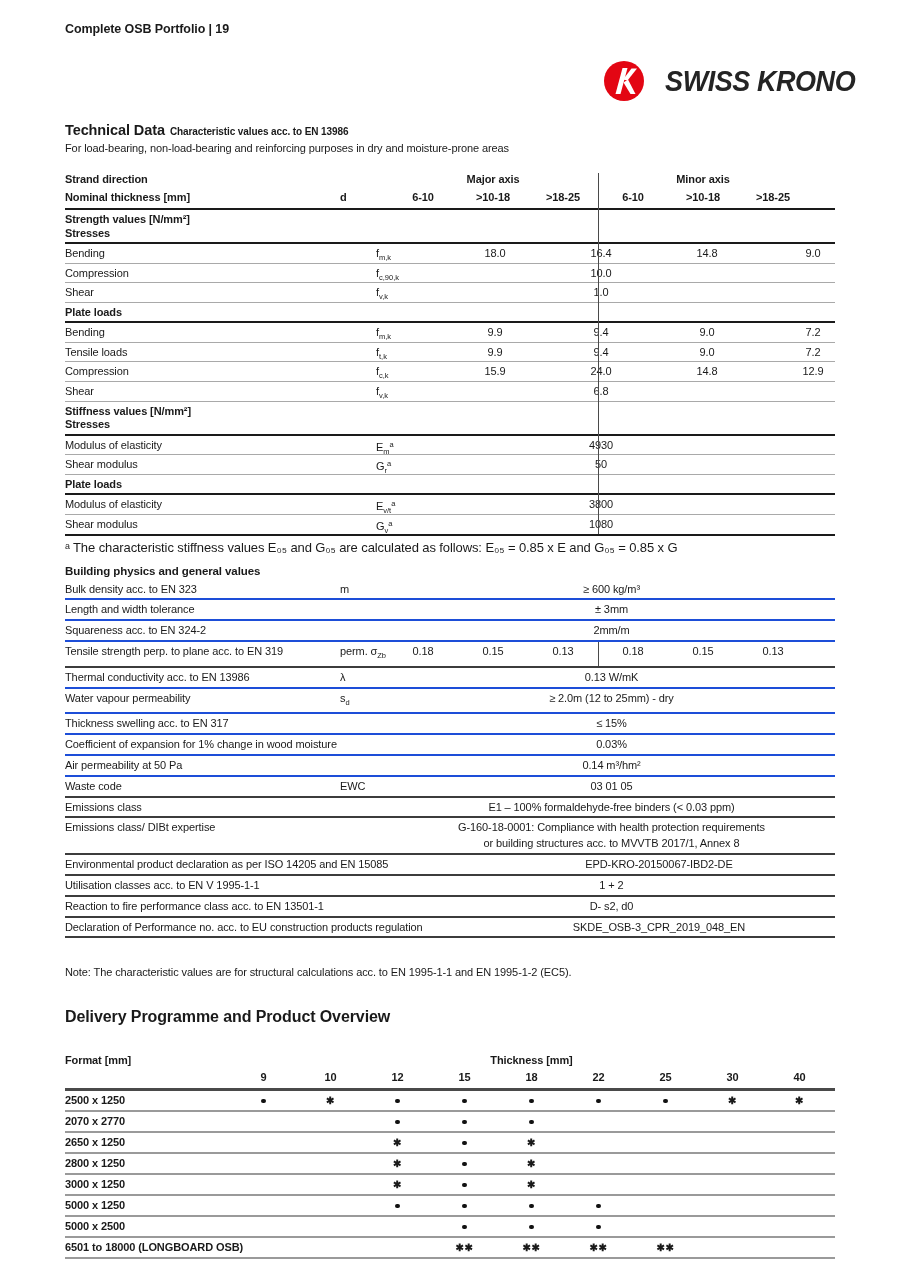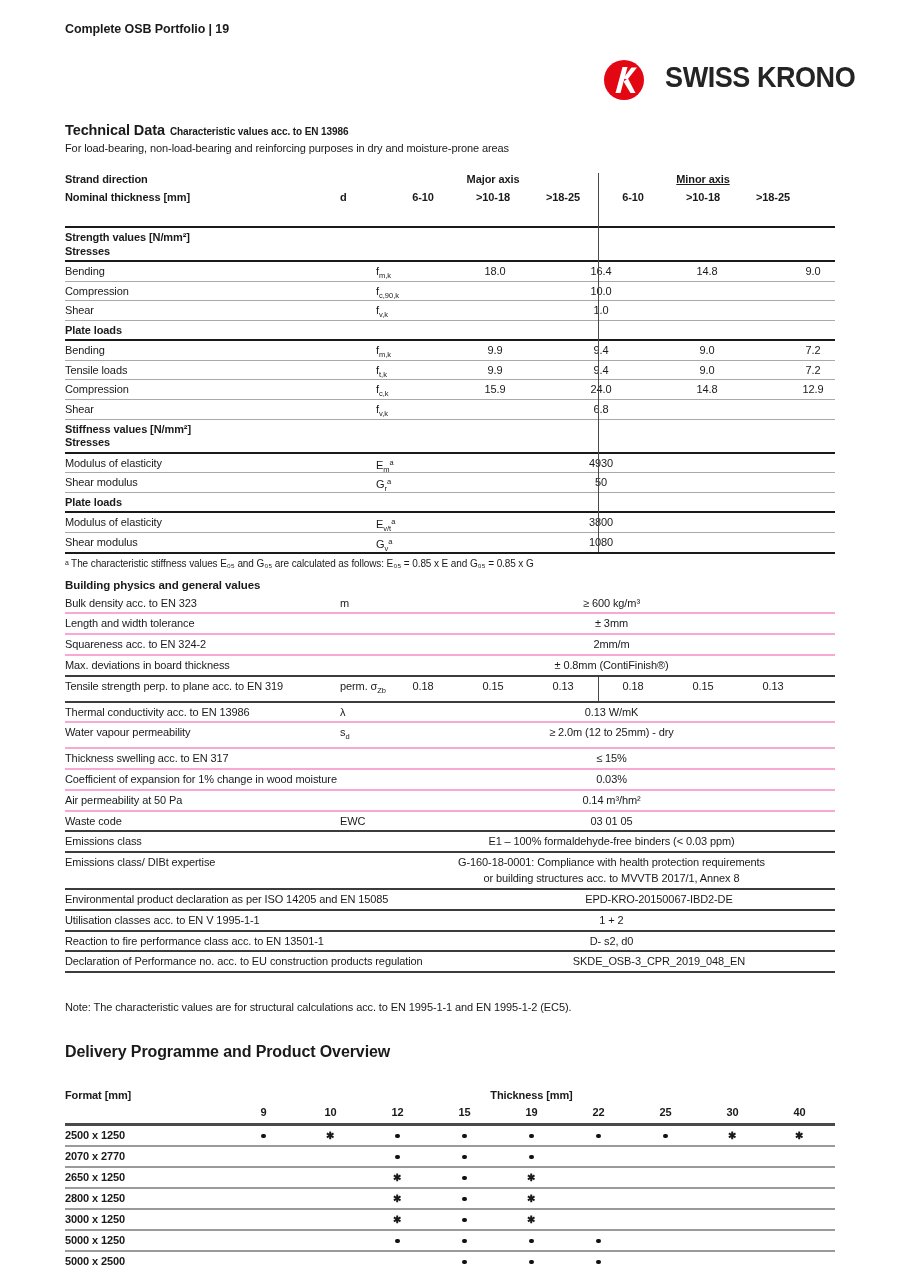--- a/index.html
+++ b/index.html
@@ -1,54 +1,54 @@
 <!DOCTYPE html>
 <html><head>
 <meta charset="utf-8">
 <style>
   html,body{margin:0;padding:0;background:#fff;}
   body{width:900px;height:1270px;font-family:"Liberation Sans",sans-serif;color:#1a1a1a;letter-spacing:-0.1px;overflow:hidden;}
   .page{box-sizing:border-box;width:900px;height:1270px;padding:22px 65px 0 65px;position:relative;}
 
   .doc-header{font-size:12.5px;font-weight:bold;}
 
-  .logo-row{display:flex;justify-content:flex-end;align-items:flex-start;margin-top:24px;height:42px;margin-right:-20px;}
+  .logo-row{display:flex;justify-content:flex-end;align-items:center;margin-top:24px;height:42px;margin-right:-20px;font-style:italic;}
   .logo-mark{width:40px;height:40px;flex:0 0 auto;}
   .brand-name{font-size:30px;font-weight:bold;color:#242424;letter-spacing:-0.5px;transform:scaleX(0.9);transform-origin:right center;white-space:nowrap;}
 
   .tech-title{margin-top:20px;font-size:14.5px;font-weight:bold;}
   .tech-title .title-note{font-size:10px;margin-left:5px;}
   .subtitle{font-size:11px;margin-top:4px;}
 
   
   .mt{position:relative;margin-top:17px;border-bottom:2.2px solid #1a1a1a;}
   .vline{position:absolute;left:533px;top:2px;bottom:0;width:1px;background:#4a4a4a;}
   .gridrow{display:grid;grid-template-columns:275px 48px repeat(6,70px) 1fr;font-size:11px;}
-  .mt-header{border-bottom:2.4px solid #1a1a1a;padding-bottom:20px;}
+  .mt-header{border-bottom:2.4px solid #1a1a1a;padding-bottom:2px;}
   .h1row{height:17px;line-height:17px;font-weight:bold;}
   .h2row{height:18px;line-height:18px;font-weight:bold;}
   .gmaj{grid-column:3/6;text-align:center;}
-  .gmin{grid-column:6/9;text-align:center;text-decoration:underline;}
+  .gmin{grid-column:6/9;text-align:center;}
   .hcol{text-align:center;}
   .trow.data{height:18.6px;line-height:18.6px;border-bottom:1.5px solid #a9a9a9;gap:36px;}
   .trow.data:last-child{border-bottom:none;}
   .trow.section{border-bottom:2.2px solid #1a1a1a;padding:3px 0 2px 0;line-height:13.5px;font-weight:bold;}
   .sec-label{grid-column:1/-1;}
   .tlabel{grid-column:1;white-space:nowrap;}
   .tsym{grid-column:2;white-space:nowrap;}
   .tcell{text-align:center;}
   .tspan.major{grid-column:3/6;text-align:center;}
   .tspan.minor{grid-column:6/9;text-align:center;}
   sub{font-size:7.5px;vertical-align:-3px;letter-spacing:0;}
   sup{font-size:7.5px;vertical-align:4px;letter-spacing:0;}
-  .mt-foot{font-size:10px;margin-top:4px;}
+  .mt-foot{font-size:13px;margin-top:4px;}
 
   
   .physics-title{font-size:11.5px;font-weight:bold;margin-top:10px;padding-bottom:3px;}
-  .prow{display:grid;grid-template-columns:275px 48px repeat(6,70px) 1fr;font-size:11px;min-height:18.8px;line-height:18.8px;border-bottom:2px solid #f9a8d4;align-items:stretch;}
+  .prow{display:grid;grid-template-columns:275px 48px repeat(6,70px) 1fr;font-size:11px;min-height:18.8px;line-height:18.8px;border-bottom:2px solid #1d4ed8;align-items:stretch;}
   .prow.dark{border-bottom-color:#3c3c3c;}
   .prow.tall{line-height:15.5px;padding:2px 0;}
   .plabel{grid-column:1;white-space:nowrap;}
   .psym{grid-column:2;white-space:nowrap;}
   .pvalue{grid-column:3/10;text-align:center;}
   .pvalue.vright{padding-left:95px;box-sizing:border-box;}
   .pcell{text-align:center;}
   .pcell.vdiv{box-shadow:inset 1px 0 #4a4a4a;}
 
   .note{font-size:11px;margin-top:28px;}
@@ -220,25 +220,20 @@
         <div class="plabel">Length and width tolerance</div>
         <div class="psym"></div>
         <div class="pvalue">± 3mm</div>
       </div>
       <div class="prow">
         <div class="plabel">Squareness acc. to EN 324-2</div>
         <div class="psym"></div>
         <div class="pvalue">2mm/m</div>
       </div>
       <div class="prow dark">
-        <div class="plabel">Max. deviations in board thickness</div>
-        <div class="psym"></div>
-        <div class="pvalue">± 0.8mm (ContiFinish®)</div>
-      </div>
-      <div class="prow dark">
         <div class="plabel">Tensile strength perp. to plane acc. to EN 319</div>
         <div class="psym"><span class="sym">perm. σ<sub>Zb</sub></span></div>
         <div class="pcell">0.18</div>
         <div class="pcell">0.15</div>
         <div class="pcell">0.13</div>
         <div class="pcell vdiv">0.18</div>
         <div class="pcell">0.15</div>
         <div class="pcell">0.13</div>
       </div>
       <div class="prow">
@@ -312,21 +307,21 @@
       <div class="dgrid dh1">
         <div>Format [mm]</div>
         <div class="thickspan">Thickness [mm]</div>
       </div>
       <div class="dgrid dh2">
         <div></div>
         <div class="dnum">9</div>
         <div class="dnum">10</div>
         <div class="dnum">12</div>
         <div class="dnum">15</div>
-        <div class="dnum">19</div>
+        <div class="dnum">18</div>
         <div class="dnum">22</div>
         <div class="dnum">25</div>
         <div class="dnum">30</div>
         <div class="dnum">40</div>
       </div>
     </div>
     <div id="dt-body">
         <div class="dgrid drow">
           <div class="dformat">2500 x 1250</div>
           <div class="dcell"><span class="mdot"></span></div>

